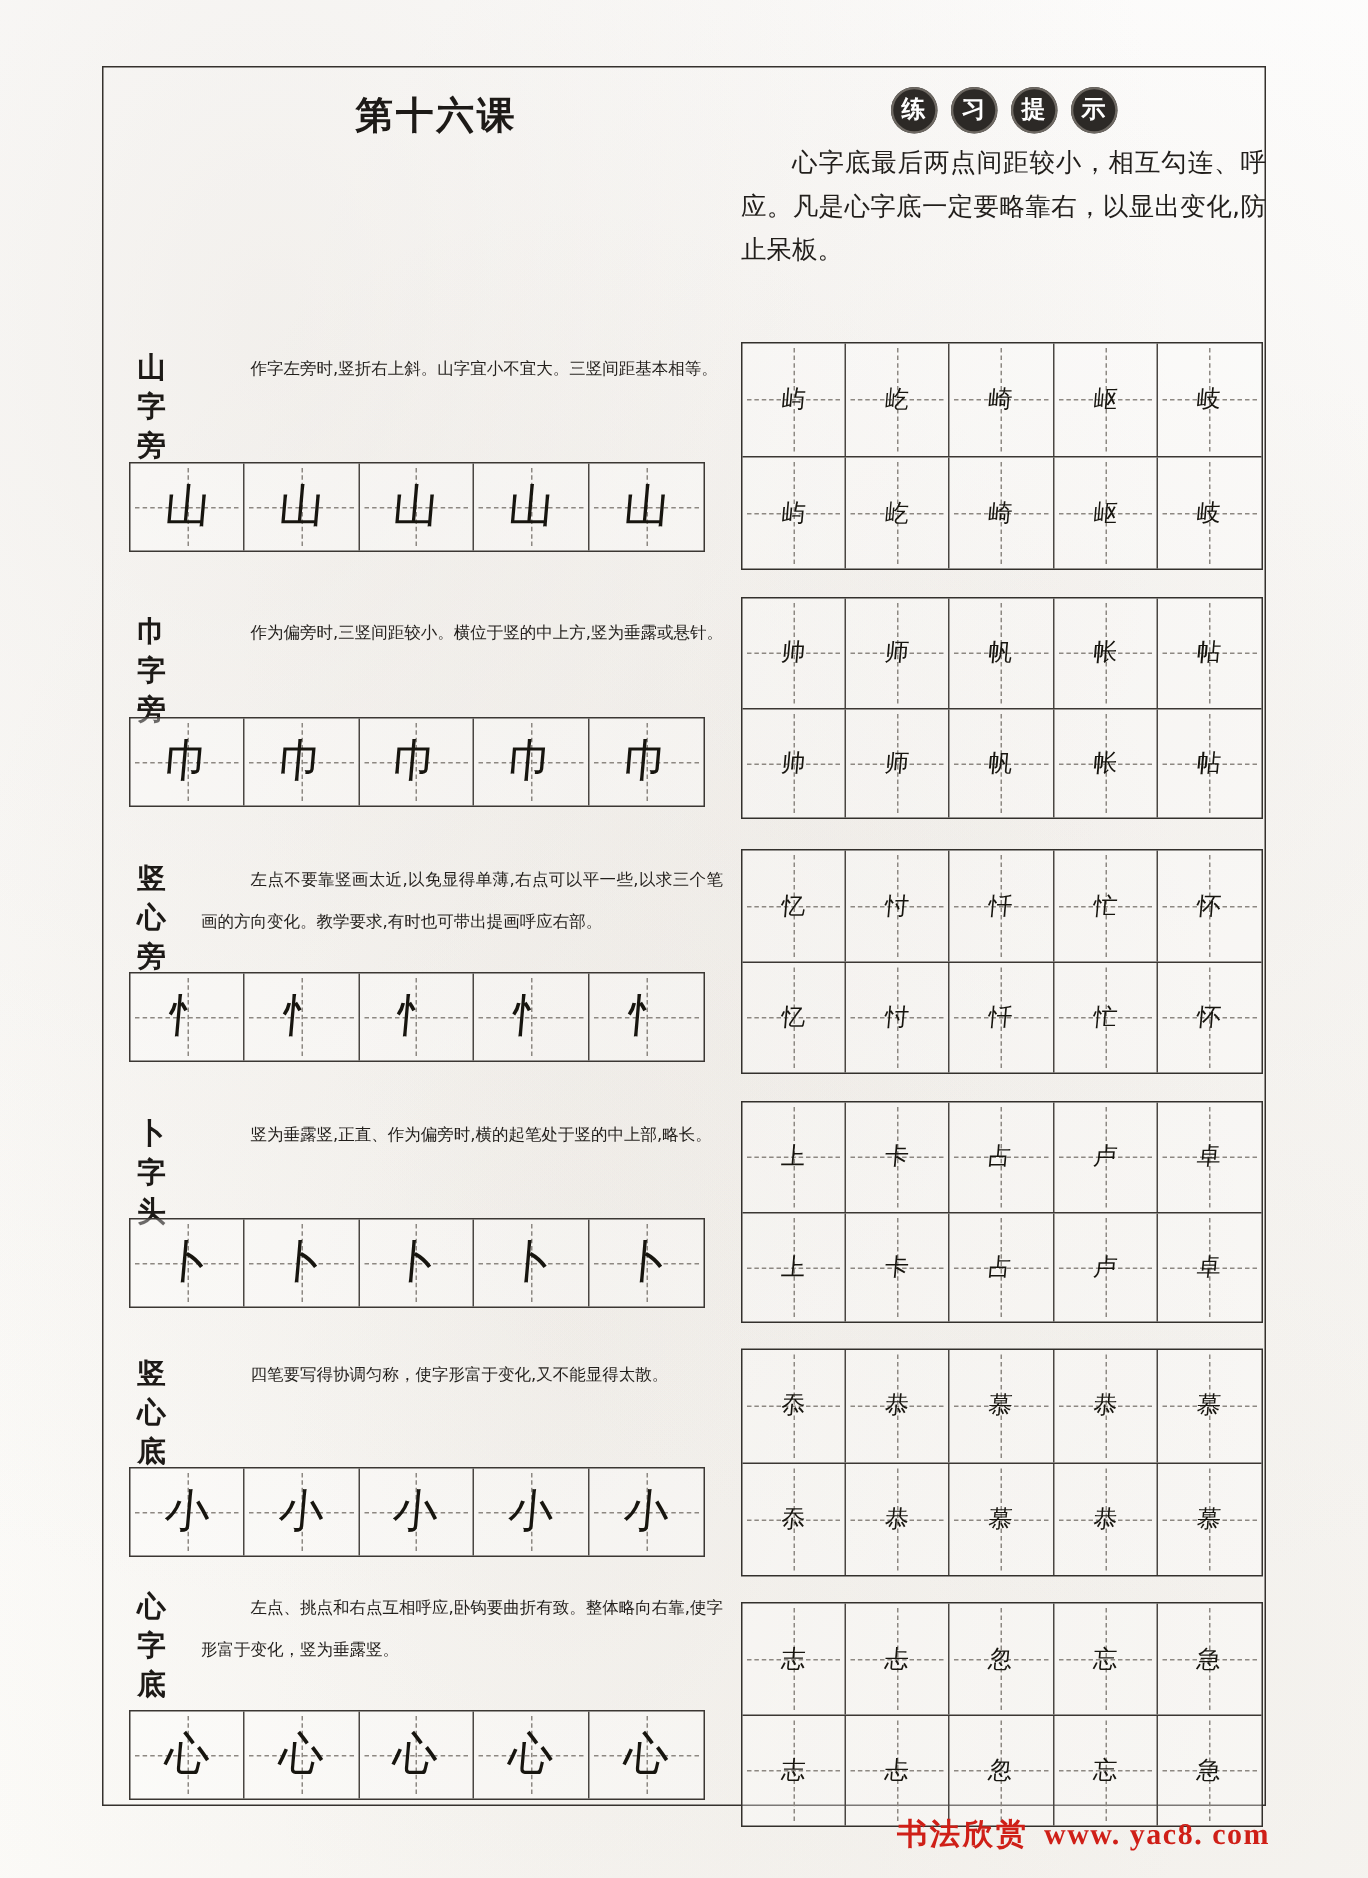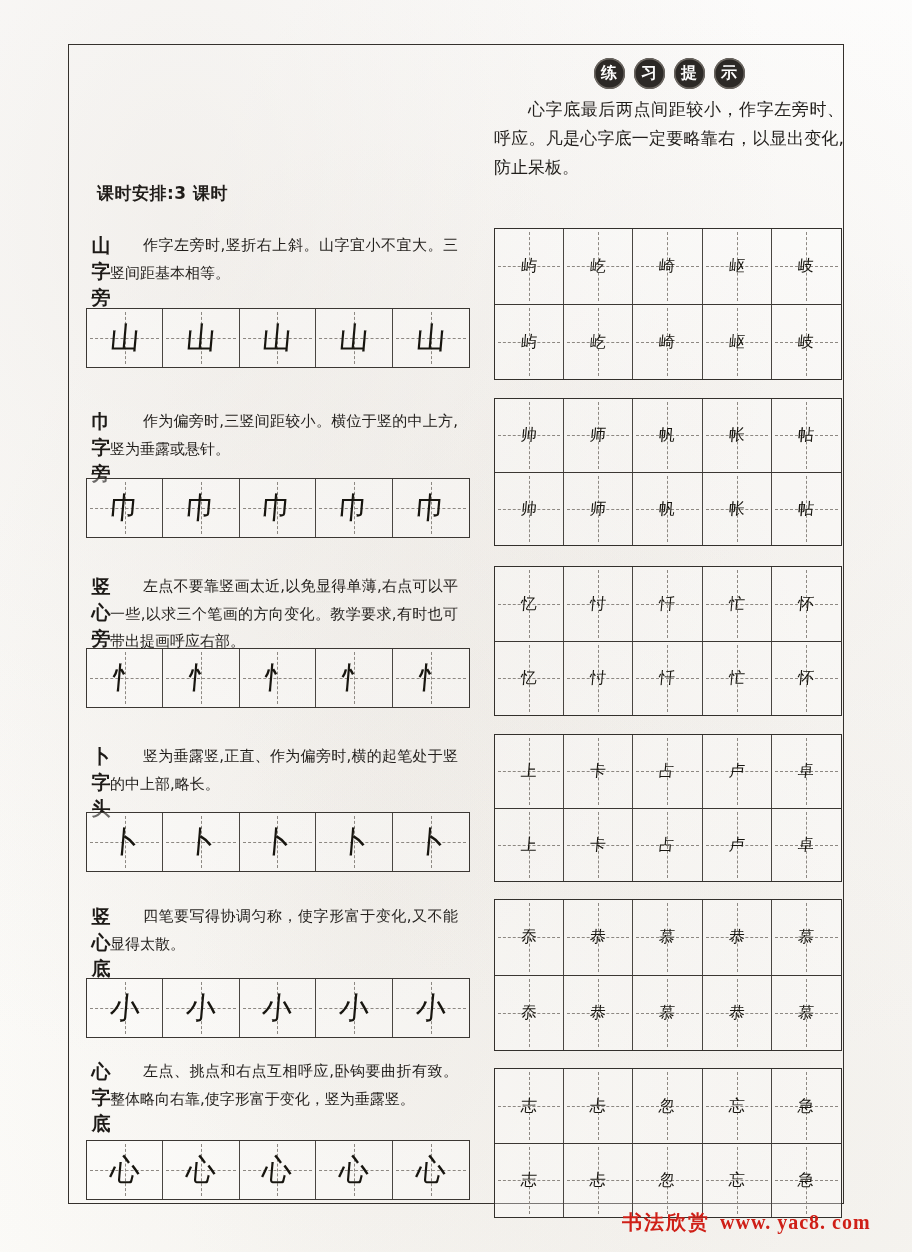--- a/index.html
+++ b/index.html
@@ -120,24 +120,24 @@
     width: 30px;
     font-size: 19px;
     font-weight: bold;
     line-height: 26px;
     color: #1d1a17;
     text-align: center;
   }
   .sec-label span { display: block; }
   .sec-desc {
     position: absolute;
-    left: 24px;
+    left: 48px;
     top: 0;
     width: 348px;
-    font-size: 15px;
+    font-size: 11px;
     line-height: 27.5px;
     color: #211e1b;
     text-indent: 33px;
     text-align: justify;
   }
 
   
   .grid {
     position: absolute;
     display: flex;
@@ -205,44 +205,43 @@
   
   #watermark {
     position: absolute;
     left: 598px;
     top: 1209px;
     font-size: 20px;
     color: #cf1f17;
     font-weight: bold;
     letter-spacing: 1px;
     white-space: nowrap;
-    margin-left: 24px;
   }
   #watermark .wm-cn { letter-spacing: 2px; }
   #watermark .wm-url { font-family: "Liberation Serif", serif; margin-left: 10px; }
 </style>
 </head>
 <body>
 
 <div id="page">
   <div id="paper-texture"></div>
   <div id="page-frame"></div>
 
-
-
-  <div class="sched-block">课时安排:3 课时</div>
+  <div class="lesson-title">第十六课</div>
+
+
 
   <div id="tip-area">
     <div class="tip-badges">
       <div class="tip-badge">练</div>
       <div class="tip-badge">习</div>
       <div class="tip-badge">提</div>
       <div class="tip-badge">示</div>
     </div>
-    <div class="tip-text">心字底最后两点间距较小，作字左旁时、呼应。凡是心字底一定要略靠右，以显出变化,防止呆板。</div>
+    <div class="tip-text">心字底最后两点间距较小，相互勾连、呼应。凡是心字底一定要略靠右，以显出变化,防止呆板。</div>
   </div>
 
   <div class="section" style="top:232px; width:390px;">
     <div class="sec-label">
       <span>山</span>
       <span>字</span>
       <span>旁</span>
     </div>
     <div class="sec-desc">作字左旁时,竖折右上斜。山字宜小不宜大。三竖间距基本相等。</div>
   </div>

